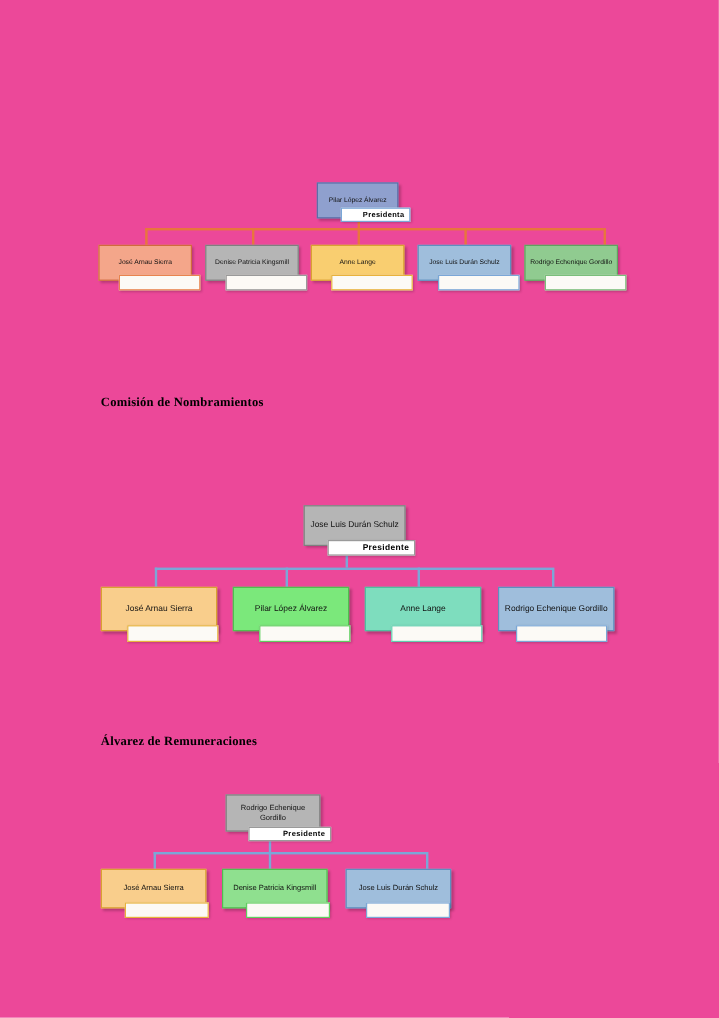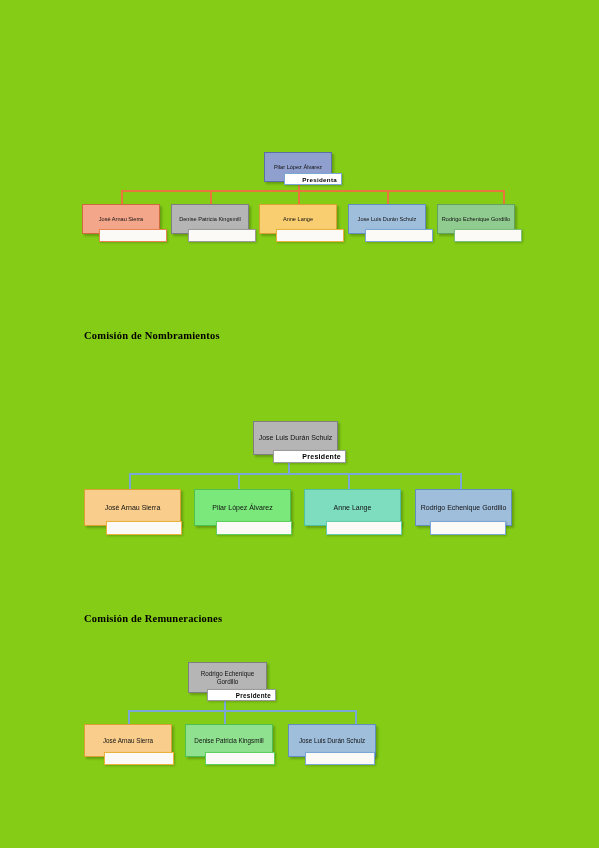--- a/index.html
+++ b/index.html
@@ -13,21 +13,21 @@
     position: relative;
     font-family: "Liberation Sans", sans-serif;
     overflow: hidden;
   }
 
   .page {
     position: absolute;
     left: 0; top: 0;
     width: 599px;
     height: 848px;
-    background: #84cc16;
+    background: #ec4899;
   }
 
   
   .section-heading {
     position: absolute;
     font-family: "Liberation Serif", serif;
     font-weight: bold;
     font-size: 10.5px;
     color: #000000;
     letter-spacing: 0.2px;
@@ -177,21 +177,21 @@
     </div>
     <div class="subbox" style="left:326px; top:521px; width:76px; height:14px; border-color:#5FCFAF;"></div>
 
     <div class="node" style="left:415px; top:489px; width:97px; height:37px; background:#9FBEDC; border-color:#5E8FBF; font-size:7px;">
       <span class="node-label">Rodrigo Echenique Gordillo</span>
     </div>
     <div class="subbox" style="left:430px; top:521px; width:76px; height:14px; border-color:#7BA7D7;"></div>
   </div>
 
   <div class="section-heading" style="left:84px; top:613px;">
-    <span>Comisión de Remuneraciones</span>
+    <span>Álvarez de Remuneraciones</span>
   </div>
 
   <div class="chart chart-blue" style="left:0px; top:0px; width:599px; height:848px;">
 
     <div class="conn conn-v" style="left:224px; top:701px; height:9px;"></div>
     <div class="conn conn-h" style="left:128px; top:710px; width:227px;"></div>
     <div class="conn conn-v" style="left:128px; top:710px; height:14px;"></div>
     <div class="conn conn-v" style="left:224px; top:710px; height:14px;"></div>
     <div class="conn conn-v" style="left:355px; top:710px; height:14px;"></div>
 

